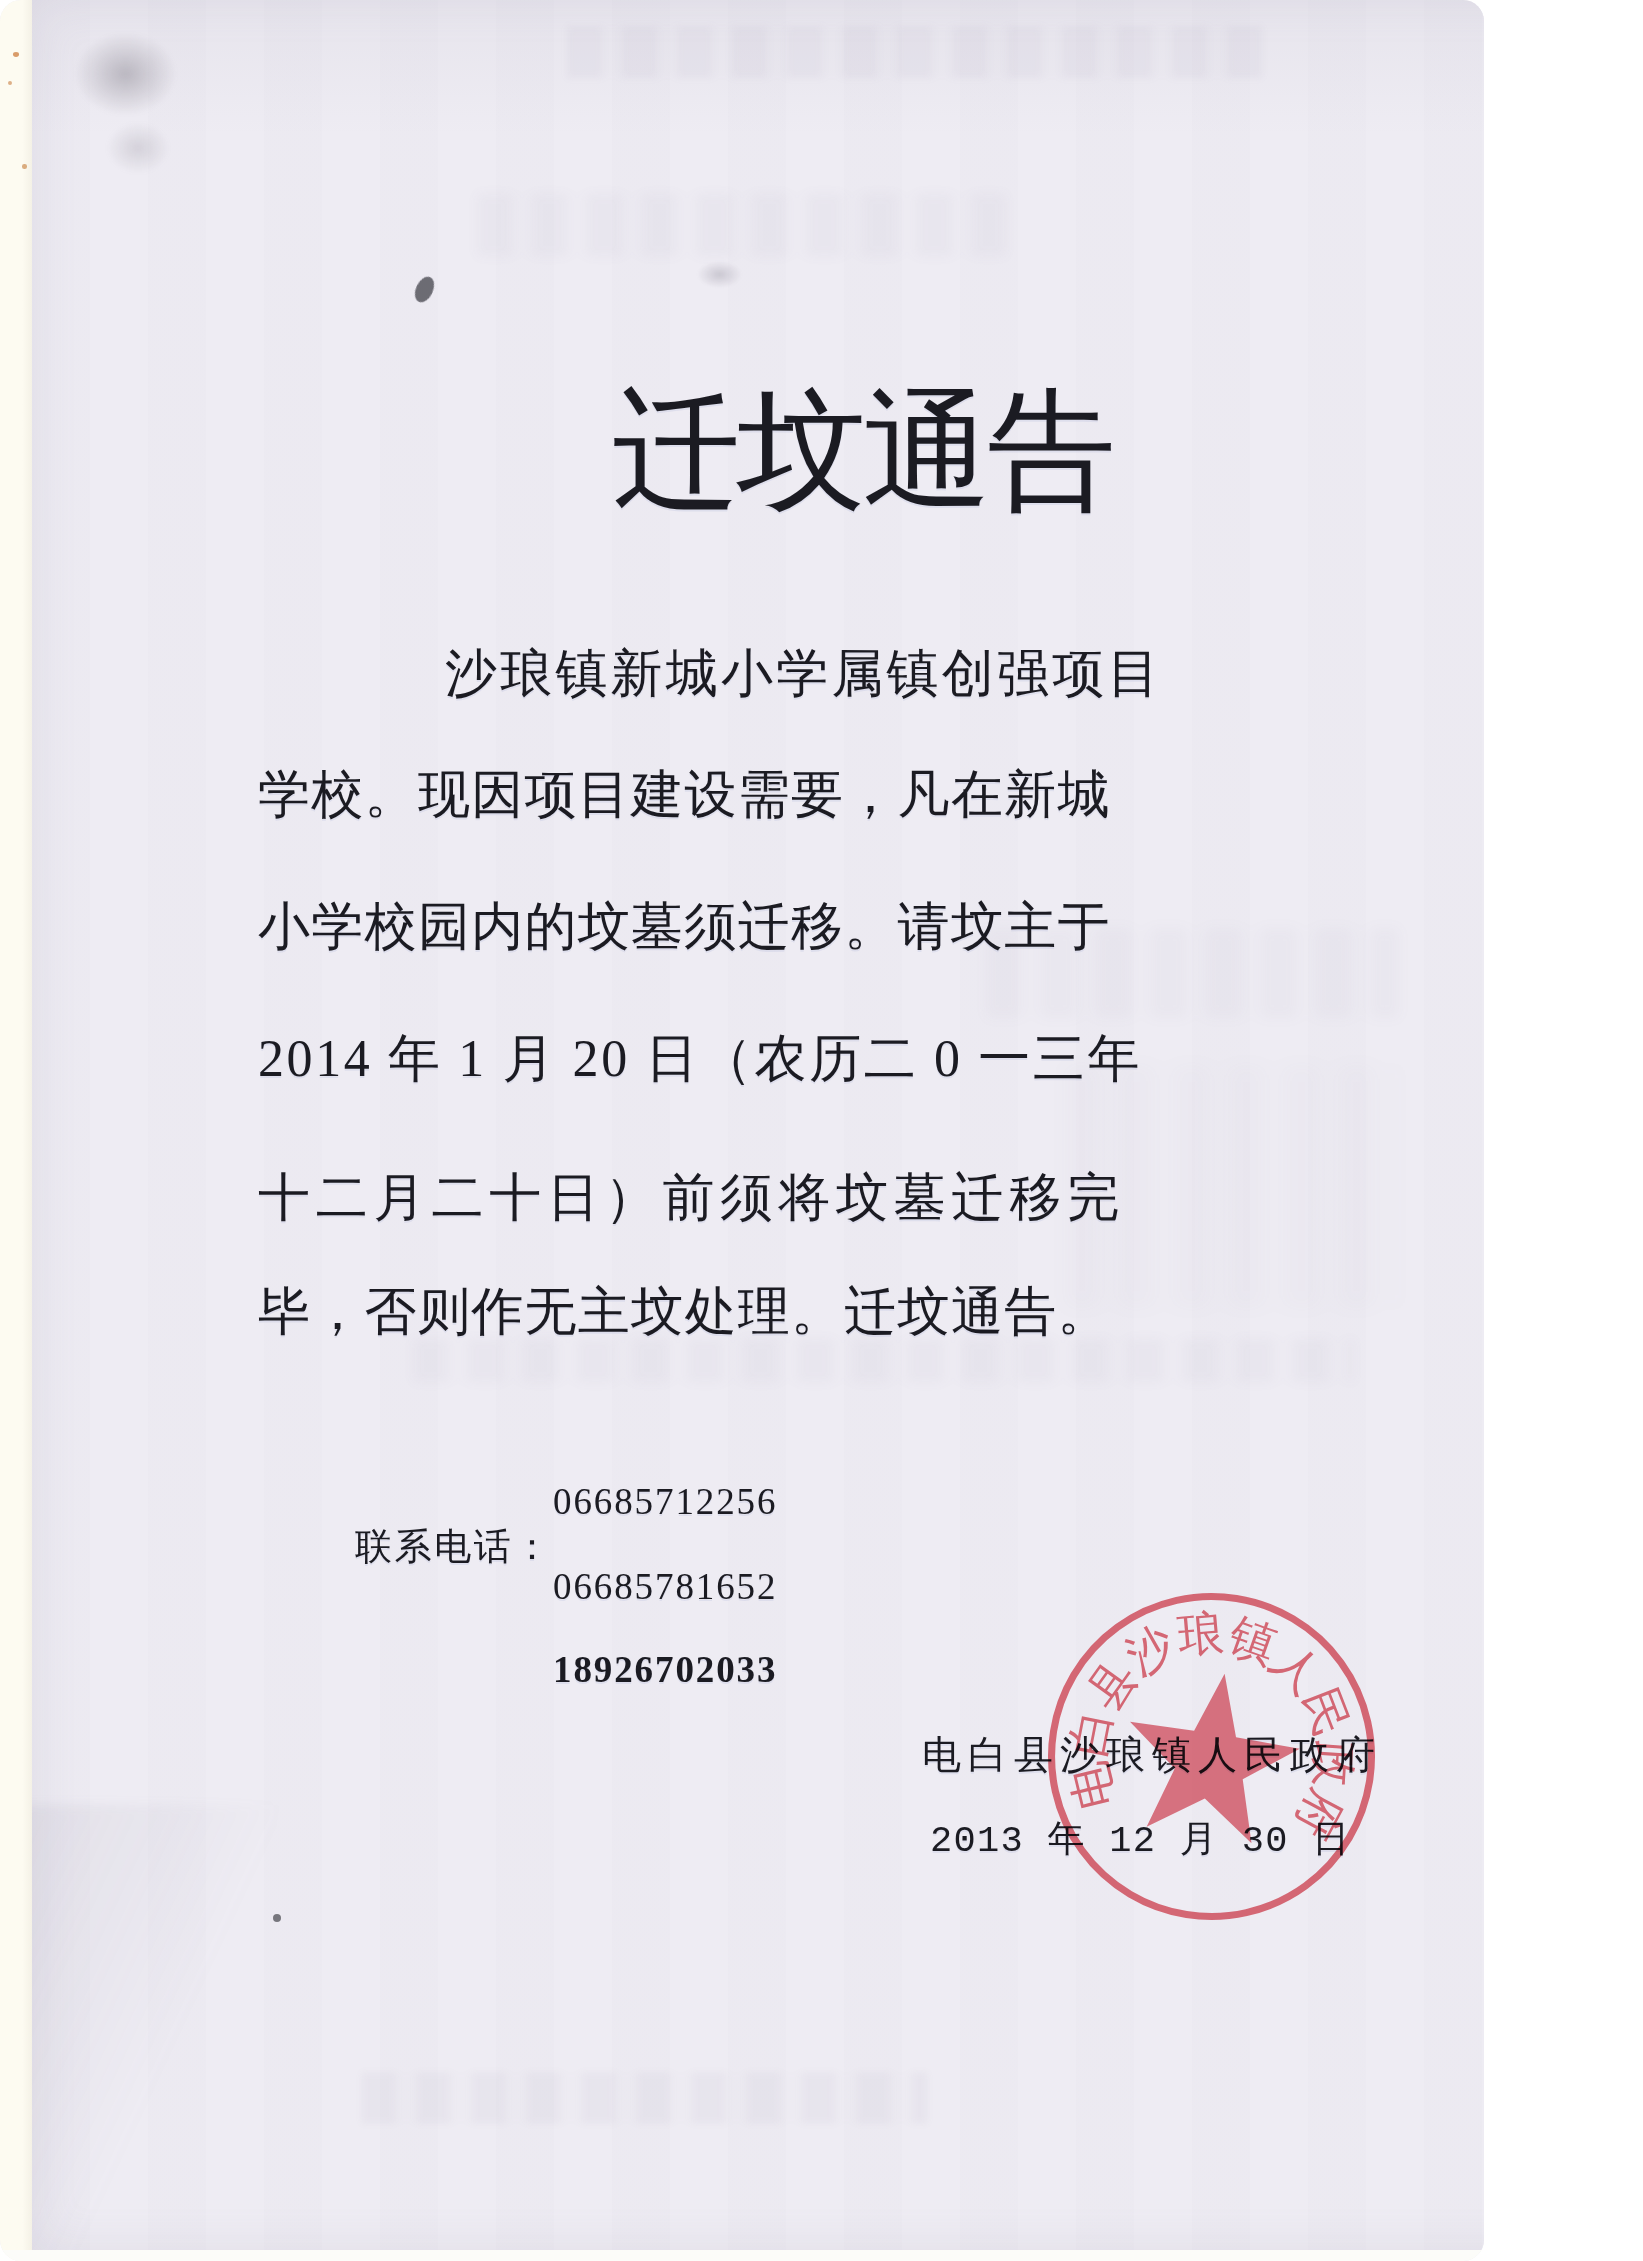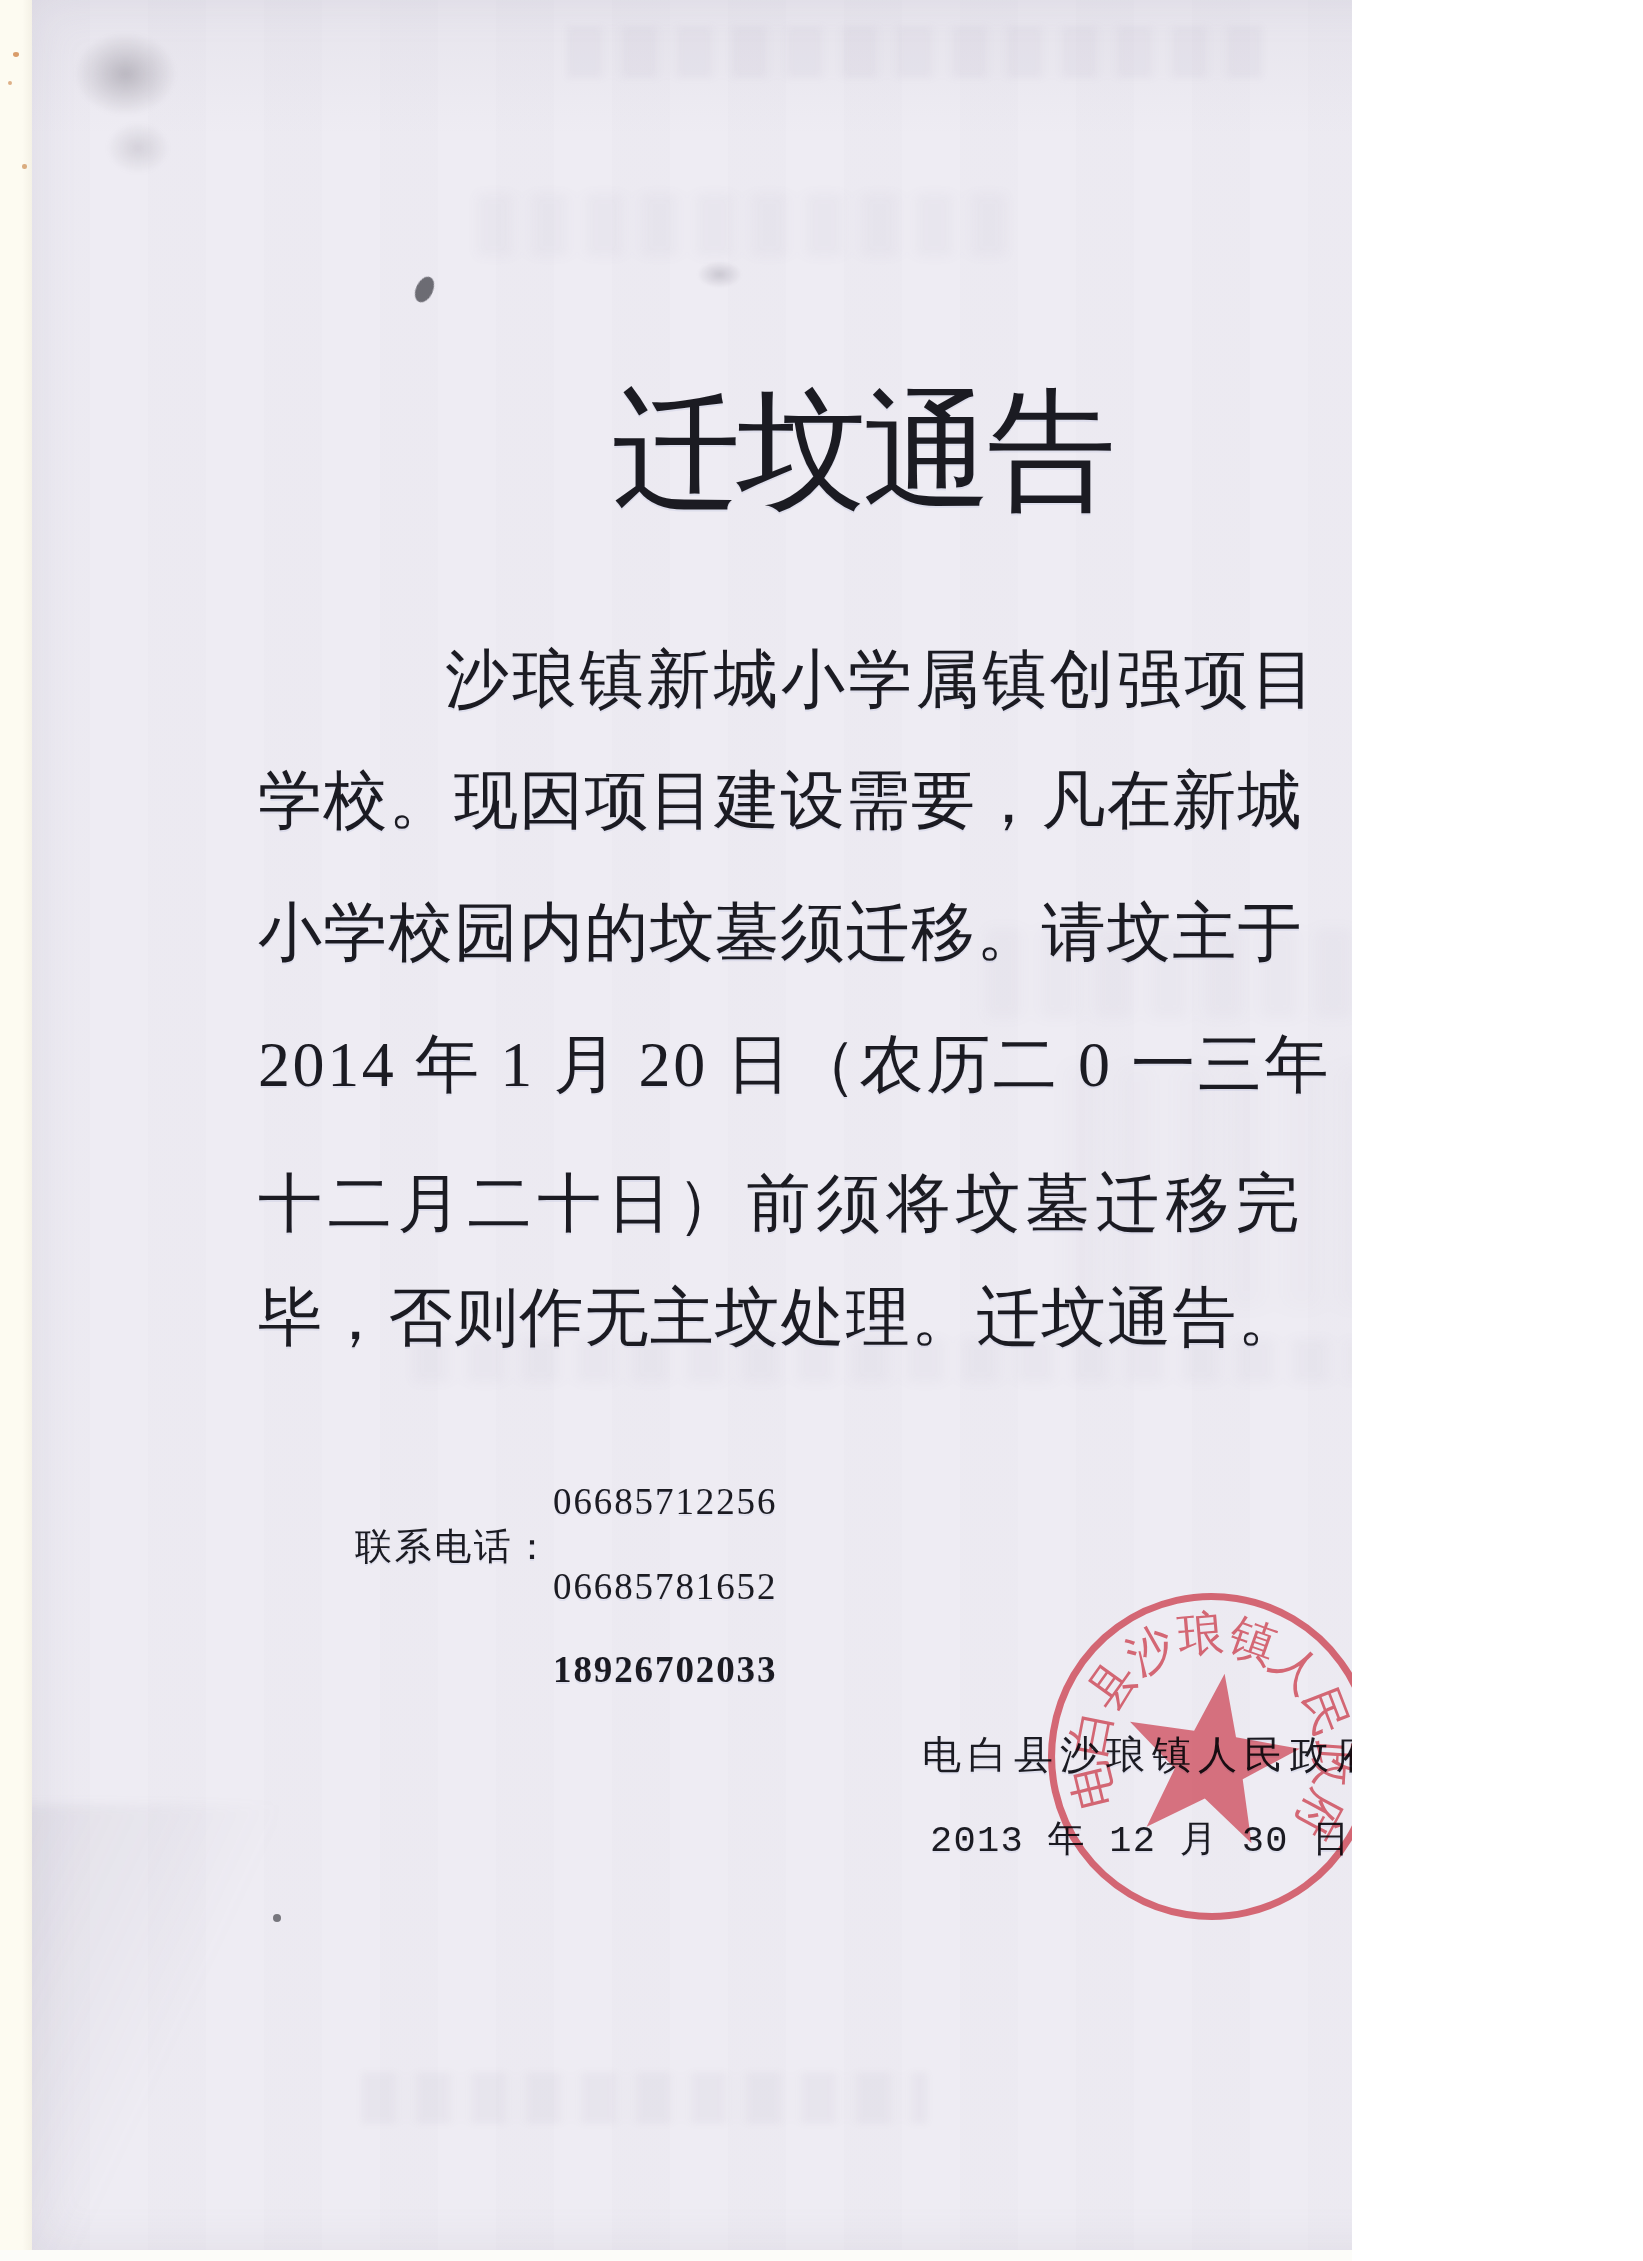--- a/index.html
+++ b/index.html
@@ -1,19 +1,19 @@
 <!DOCTYPE html>
 <html style="font-size:10.3px"><head>
 <meta charset="utf-8">
 <style>
   * { margin:0; padding:0; box-sizing:border-box; }
   html,body { width:1644px; height:2261px; }
   body { font-family:"Liberation Serif","DejaVu Serif",serif; }
 
-  .page { position:relative; width:1352px; height:2261px; background:#eeecf3; overflow:hidden; }
+  .page { position:relative; width:1484px; height:2261px; background:#eeecf3; overflow:hidden;border-radius:21px; }
 
   
   .strip-left  { position:absolute; left:0; top:0; width:32px; height:2261px;
                  background:linear-gradient(90deg,#fdfbf1 0 70%,#f4f1e6 100%); }
   .strip-right-cream { position:absolute; left:1614px; top:0; width:23px; height:2261px;
                  background:#faf7ee; }
   .strip-right-black { position:absolute; left:1637px; top:0; width:6.4px; height:2261px;
                  background:#181920; }
   .strip-bottom { position:absolute; left:0; top:2250px; width:1644px; height:11.6px;
                  background:#fcfcf9; }
@@ -23,21 +23,21 @@
              repeating-linear-gradient(90deg, rgba(130,125,150,0.018) 0 58px, rgba(0,0,0,0) 58px 116px),
              linear-gradient(180deg, rgba(140,135,155,0.05) 0 2%, rgba(0,0,0,0) 6%),
              #eeecf3;
            box-shadow: inset 0 0 45px rgba(150,145,165,0.16); }
 
   .ink { color:#1b1b22; text-shadow:0 1.9px 0.6px rgba(90,110,190,0.10); white-space:pre; }
 
   .title { position:absolute; left:612px; top:387px; font-size:129px; line-height:1;
            letter-spacing:-3.9px; font-weight:400; }
 
-  .bline { position:absolute; font-size:64px; line-height:1; }
+  .bline { position:absolute; font-size:52px; line-height:1; }
   .l1 { left:445px; top:648px; letter-spacing:3.2px; }
   .l2 { left:258px; top:769px; letter-spacing:1.3px;text-align:right; }
   .l3 { left:258px; top:901px; letter-spacing:1.3px; }
   .l4 { left:258px; top:1033px; letter-spacing:2.6px;font-family:Liberation Serif, serif; }
   .l5 { left:258px; top:1172px; letter-spacing:5.8px; }
   .l6 { left:258px; top:1286px; letter-spacing:1.3px; }
 
   .contact-label { position:absolute; left:355px; top:1528px; font-size:37px; line-height:1; letter-spacing:2.6px; }
   .phone { position:absolute; font-size:37px; line-height:1; letter-spacing:1.9px; }
   .p1 { left:553px; top:1483px;text-align:right; }

